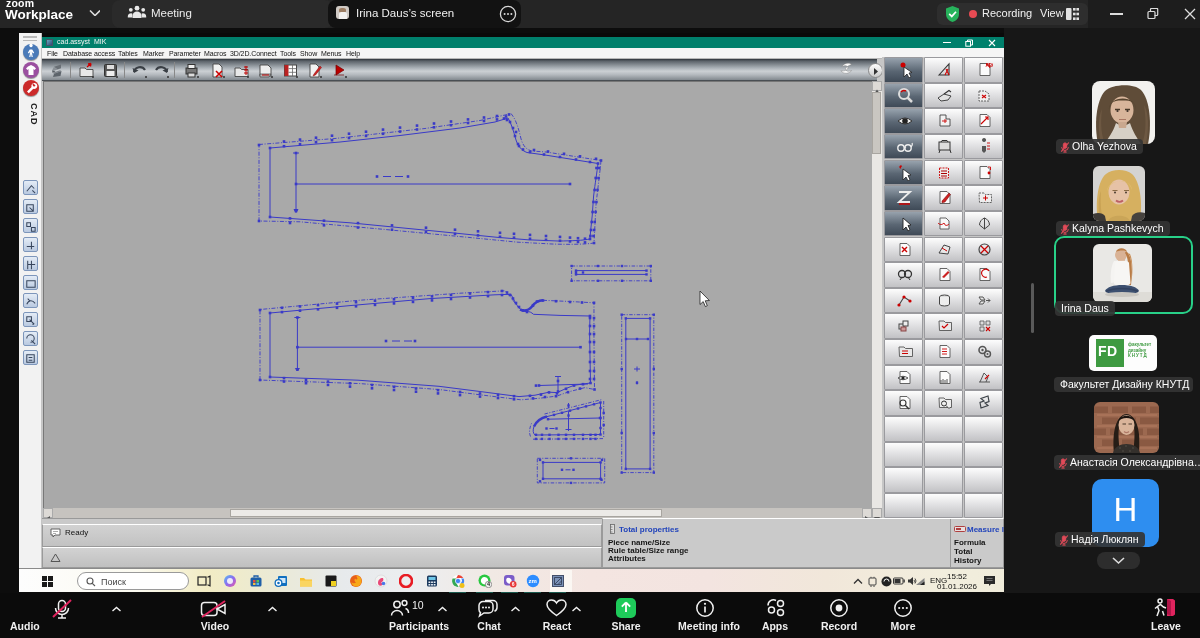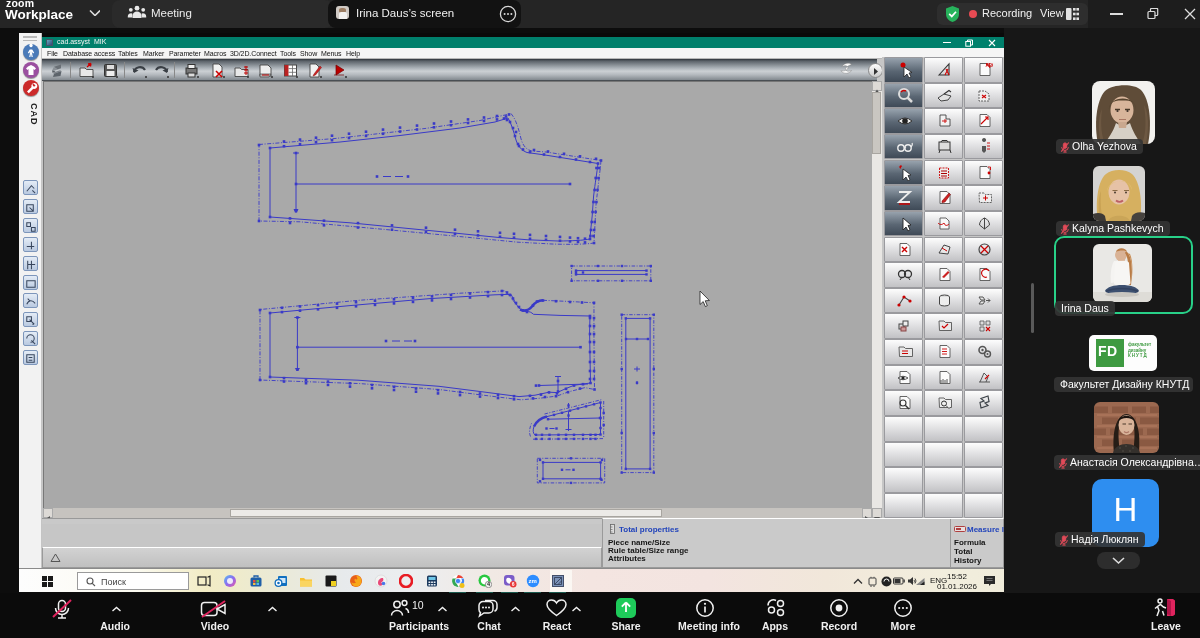--- a/index.html
+++ b/index.html
@@ -507,20 +507,27 @@
 <div class="ab" style="left:82.5px;top:410.2px;width:39px;height:25.6px;background:linear-gradient(180deg,#fdfdfd,#dcdcde 55%,#c2c2c5);border:1px solid #9a9a9e;border-radius:1px">
 </div>
 <div class="ab" style="left:2.5px;top:435.9px;width:39px;height:25.6px;background:linear-gradient(180deg,#fdfdfd,#dcdcde 55%,#c2c2c5);border:1px solid #9a9a9e;border-radius:1px">
 </div>
 <div class="ab" style="left:42.5px;top:435.9px;width:39px;height:25.6px;background:linear-gradient(180deg,#fdfdfd,#dcdcde 55%,#c2c2c5);border:1px solid #9a9a9e;border-radius:1px">
 </div>
 <div class="ab" style="left:82.5px;top:435.9px;width:39px;height:25.6px;background:linear-gradient(180deg,#fdfdfd,#dcdcde 55%,#c2c2c5);border:1px solid #9a9a9e;border-radius:1px">
 </div>
 </div>
 <div class="ab" style="left:0;top:480.5px;width:560px;height:6.5px;background:#c9c9c9;border-top:1px solid #999"></div>
+<div class="ab" style="left:0;top:487px;width:560px;height:22.5px;background:linear-gradient(#d2d2d2,#c2c2c2);border:1px solid #9a9a9a;border-top-color:#fff">
+          <svg class="ab" style="left:7px;top:3px" width="11" height="10">
+            <path d="M1,1 h9 v6 h-5 l-2,2 v-2 h-2 z" fill="#fff" stroke="#555" stroke-width="0.9"></path>
+            <path d="M3,3.5 h5 M3,5.5 h3" stroke="#888" stroke-width="0.7"></path>
+          </svg>
+          <div class="ab" style="left:22px;top:3px;font-size:8px;color:#111">Ready</div>
+        </div>
 <div class="ab" style="left:0;top:509.5px;width:560px;height:21.5px;background:linear-gradient(#d2d2d2,#c0c0c0);border:1px solid #9a9a9a;border-top-color:#fff">
           <svg class="ab" style="left:7px;top:5px" width="11" height="10">
             <path d="M5.5,1 L10,8.5 H1 Z" fill="none" stroke="#555" stroke-width="1"></path>
           </svg>
         </div>
 <div class="ab" style="left:560px;top:480.5px;width:402px;height:50.5px;background:#cacaca;border:1px solid #9a9a9a;border-top-color:#fff">
 <svg class="ab" style="left:6px;top:5px" width="7" height="10">
             <rect x="1.5" y="0.5" width="4" height="9" fill="#ddd" stroke="#666" stroke-width="0.8"></rect>
             <path d="M1.5,3 h2 M1.5,5.5 h2 M1.5,8 h2" stroke="#666" stroke-width="0.7"></path>
           </svg>
@@ -892,21 +899,21 @@
         </g>
         <path d="M700,291 L700,304.5 L703.2,301.6 L705.4,306.6 L707.3,305.7 L705.2,300.8 L709.4,300.5 Z" fill="#fff" stroke="#222" stroke-width="0.8"></path>
       </svg>
 <div class="ab" style="left:0;top:535px;width:985px;height:24px;background:linear-gradient(90deg,#fdfdfd 0%,#fbfaf0 12%,#f2ecc4 19%,#ebead6 26%,#e7eaec 33%,#eceef0 40%,#f1e9e4 48%,#f4e5e1 58%,#f3e4e0 70%,#f1e7da 82%,#f2eedd 94%,#f0ecdb 100%);border-top:1px solid #8a8a8a">
 <svg class="ab" style="left:23px;top:6.5px" width="11" height="11" fill="#1a1a1a">
           <rect x="0" y="0" width="5" height="5"></rect>
           <rect x="6" y="0" width="5" height="5"></rect>
           <rect x="0" y="6" width="5" height="5"></rect>
           <rect x="6" y="6" width="5" height="5"></rect>
         </svg>
-<div class="ab" style="left:58px;top:3px;width:112px;height:18px;background:#fff;border:1px solid #9a9a9a;border-radius:0">
+<div class="ab" style="left:58px;top:3px;width:112px;height:18px;background:#fff;border:1px solid #9a9a9a;border-radius:9px">
           <svg class="ab" style="left:8px;top:4px" width="10" height="10">
             <circle cx="4" cy="4" r="3" fill="none" stroke="#555" stroke-width="1.1"></circle>
             <path d="M6.3,6.3 L9,9" stroke="#555" stroke-width="1.1"></path>
           </svg>
           <div class="ab" style="left:23px;top:3.5px;font-size:9px;color:#444">Поиск</div>
         </div>
 <svg class="ab" style="left:178px;top:5px" width="14" height="14" viewBox="0 0 14 14">
           <rect x="1" y="3" width="8" height="8" fill="none" stroke="#222" stroke-width="1.2"></rect>
           <path d="M10.5,3.2 l2.5,-1 v9.6 l-2.5,-1" fill="none" stroke="#222" stroke-width="1.2"></path>
         </svg>
@@ -1165,21 +1172,21 @@
 <svg class="ab" style="left:51px;top:5px" width="22" height="22" viewBox="0 0 22 22">
         <g stroke="#f0f0f0" stroke-width="1.5" fill="none">
           <rect x="7.5" y="2.5" width="7" height="11" rx="3.5"></rect>
           <path d="M4.5,10 a6.5,6.5 0 0 0 13,0 M11,16.5 V20 M7,20 h8"></path>
         </g>
         <path d="M2,19 L20,2" stroke="#e0245e" stroke-width="2"></path>
       </svg>
 <svg class="ab" style="left:111px;top:13px" width="11" height="7" viewBox="0 0 11 7">
         <path d="M1.5,5 L5.5,1.5 L9.5,5" stroke="#f0f0f0" stroke-width="1.4" fill="none"></path>
       </svg>
-<div class="ab" style="left:10px;top:27px;width:120px;text-align:right;color:#f0f0f0;font-size:10.5px;font-weight:600">Audio</div>
+<div class="ab" style="left:10px;top:27px;width:120px;text-align:left;color:#f0f0f0;font-size:10.5px;font-weight:600">Audio</div>
 <svg class="ab" style="left:200px;top:7px" width="27" height="18" viewBox="0 0 27 18">
         <g stroke="#f0f0f0" stroke-width="1.5" fill="none">
           <rect x="1.5" y="2.5" width="15.5" height="13" rx="3"></rect>
           <path d="M17,9 l8,-4.5 v9 z"></path>
         </g>
         <path d="M2,17 L25,1" stroke="#e0245e" stroke-width="2"></path>
       </svg>
 <svg class="ab" style="left:267px;top:13px" width="11" height="7" viewBox="0 0 11 7">
         <path d="M1.5,5 L5.5,1.5 L9.5,5" stroke="#f0f0f0" stroke-width="1.4" fill="none"></path>
       </svg>

